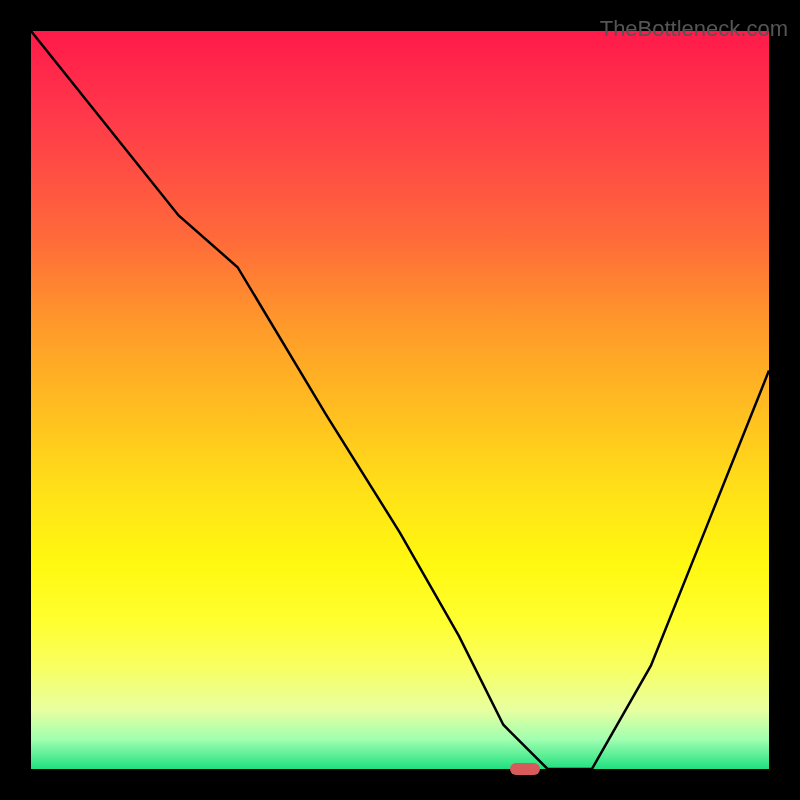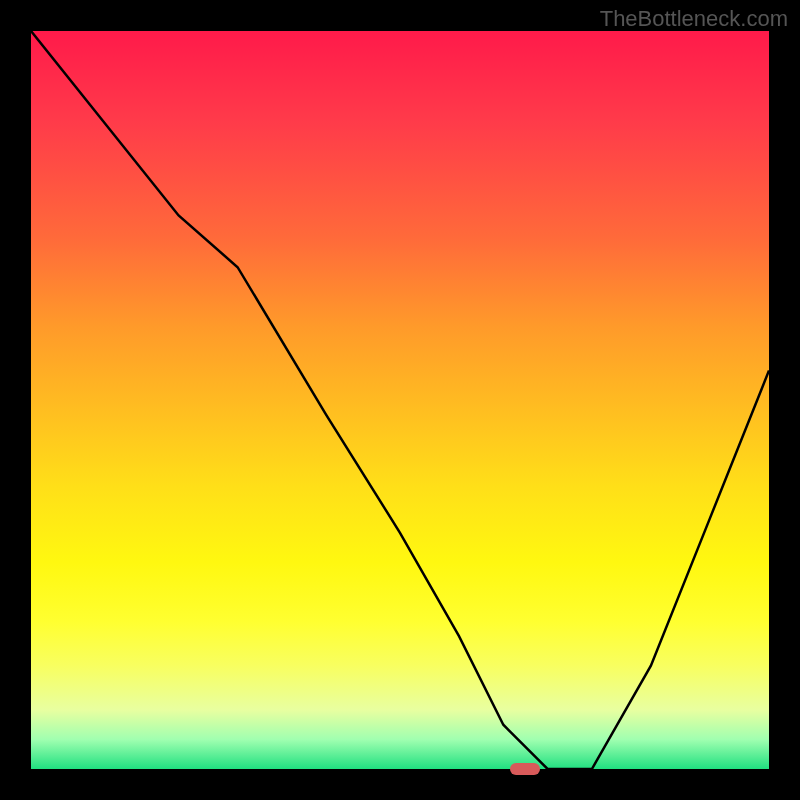--- a/index.html
+++ b/index.html
@@ -11,21 +11,21 @@
     font-family: Arial, sans-serif;
   }
   .container {
     width: 800px;
     height: 800px;
     position: relative;
     background: #000;
   }
   .watermark {
     position: absolute;
-    top: 6px;
+    top: 16px;
     right: 12px;
     color: #555;
     font-size: 22px;
     font-weight: 500;
     z-index: 10;
   }
   .plot-area {
     position: absolute;
     left: 31px;
     top: 31px;

